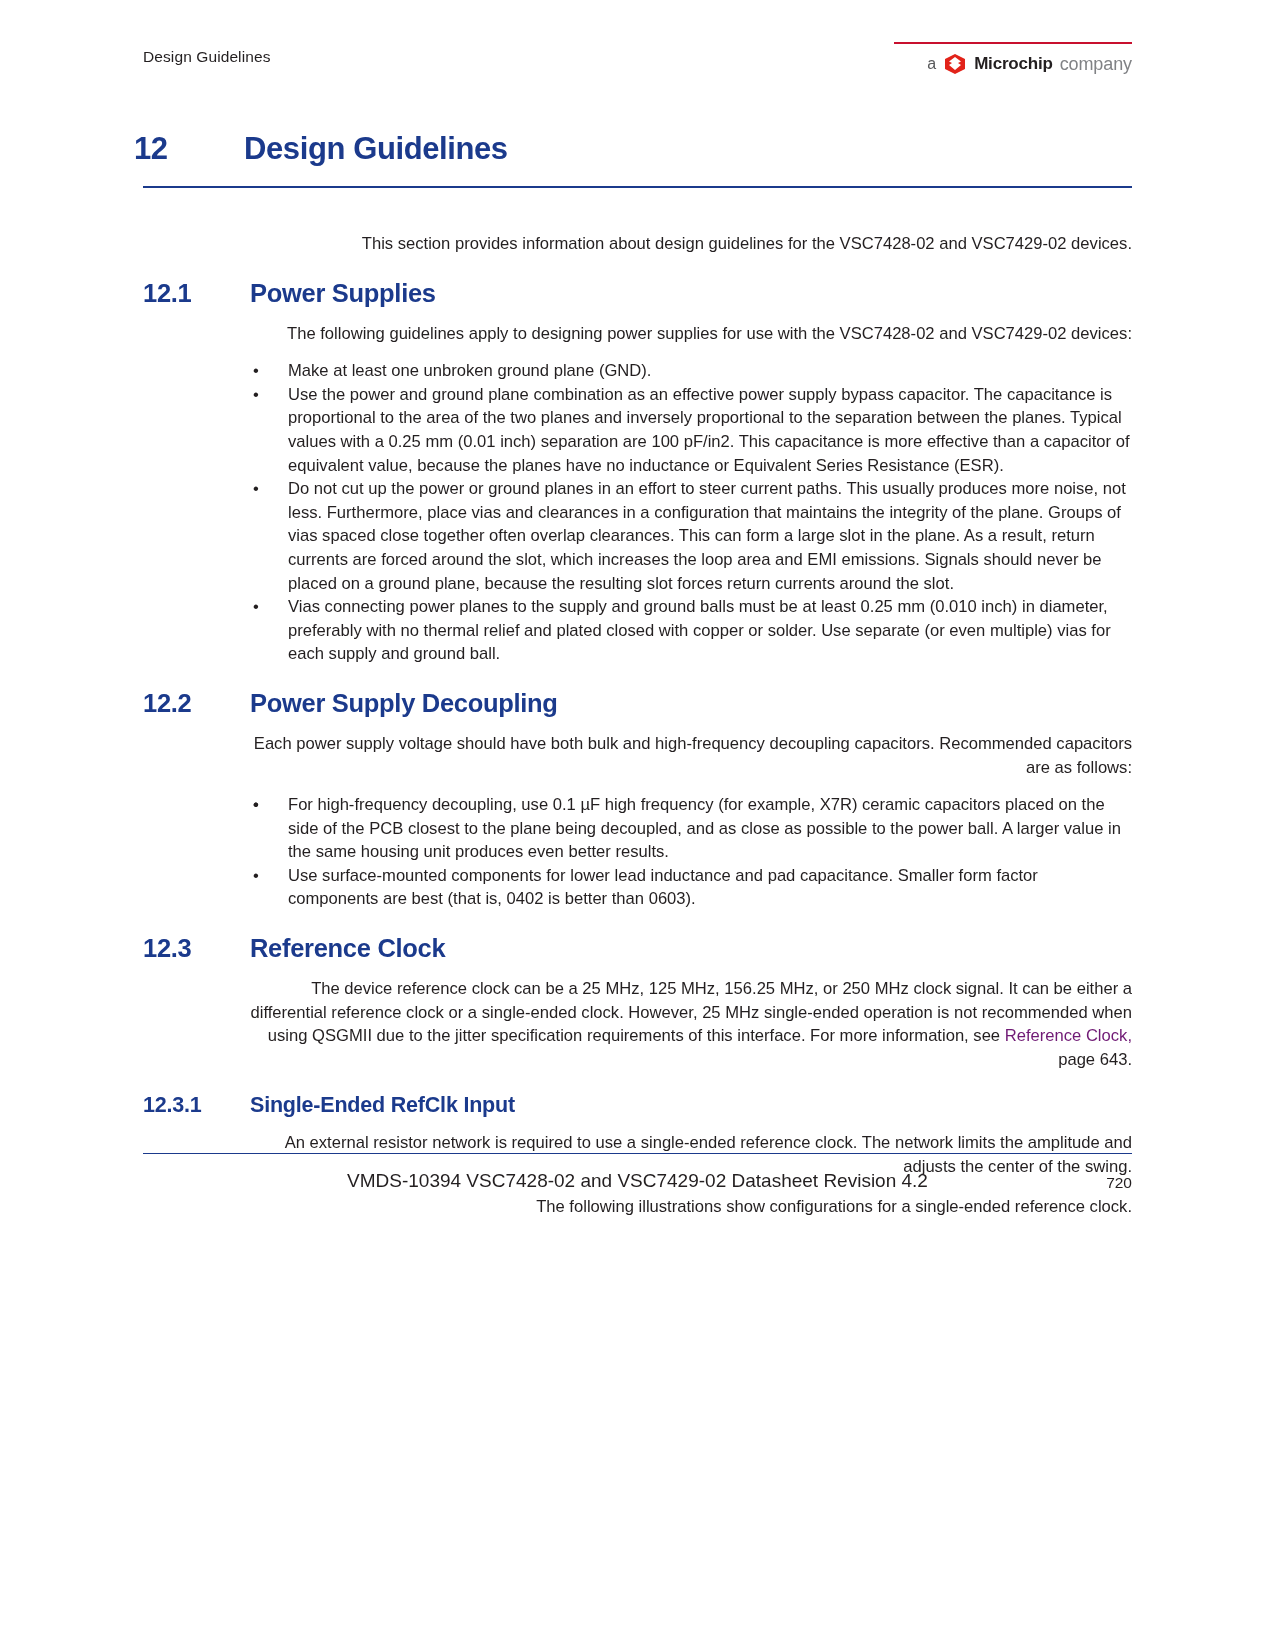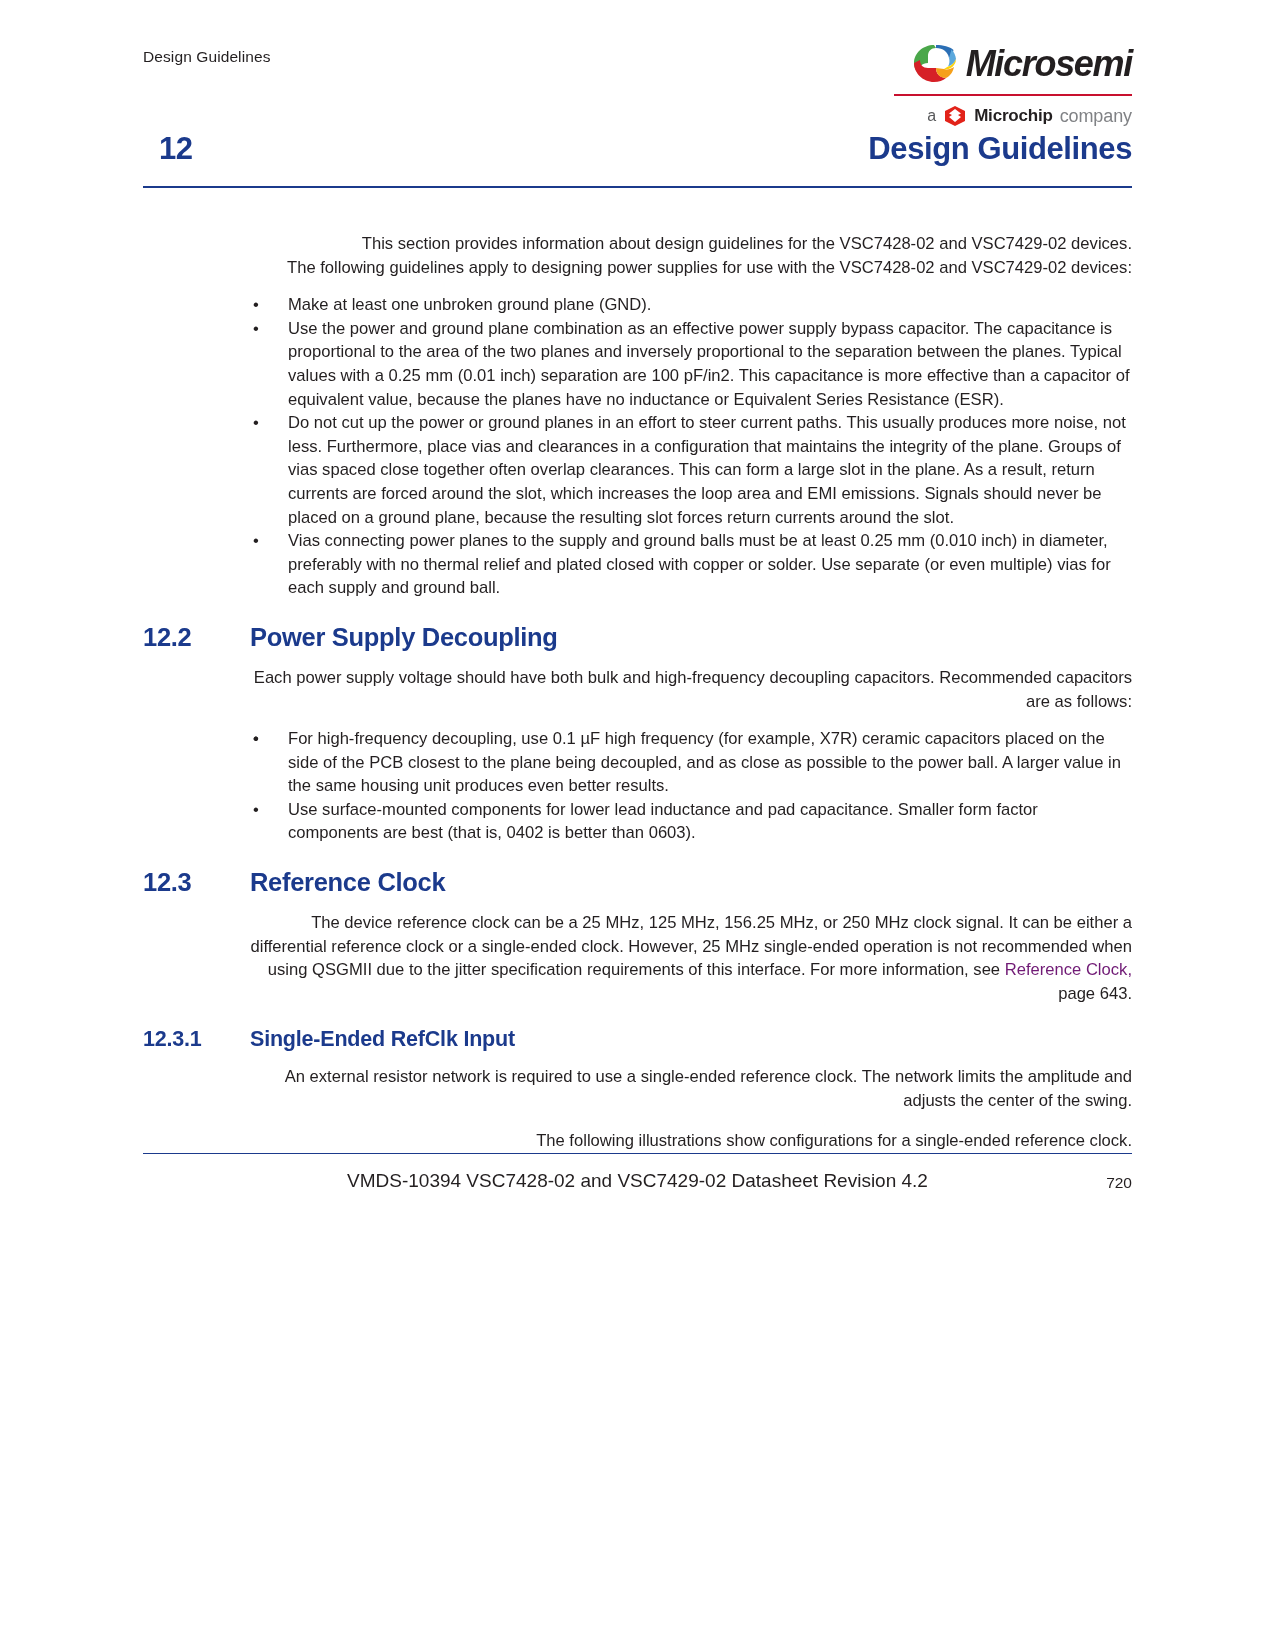--- a/index.html
+++ b/index.html
@@ -99,25 +99,24 @@
   .logo-company {
     font-size: 18px;
     color: #808285;
     letter-spacing: -0.1px;
   }
 
   
   .chapter-title-row {
     position: absolute;
     top: 131px;
-    left: 159px;
+    left: 134px;
     right: 143px;
     display: flex;
     align-items: baseline;
-    justify-content: space-between;
   }
   .chapter-num {
     width: 110px;
     flex: 0 0 110px;
     font-size: 31px;
     font-weight: bold;
     color: #1b3a8c;
     letter-spacing: -0.4px;
   }
   .chapter-name {
@@ -248,33 +247,20 @@
 </style>
 </head>
 <body>
 
 <div class="page">
 
   <div class="page-header">
     <div class="header-running-title">Design Guidelines</div>
 
     <div class="logo-block">
-      <div class="logo-top">
-        <span class="logo-mark">
-          <svg width="48" height="44" viewBox="0 0 48 44">
-            <path d="M24 3 C13 3 4 11 4 21 C4 25 5.5 28.5 8 31 C8.5 25 12 21 18 21 L18 14 C18 9 21 6 26 6 Z" fill="#4aa74a"></path>
-            <path d="M26 6 C33 6 38 10 39 16 C41.5 13 43 10.5 43.5 8 C40 4.5 33 3 26 3 Z" fill="#2b6fb5"></path>
-            <path d="M39 16 C39.8 19 39.5 22 38 24.5 C42 23 45 20.5 46 17 C45.5 13 44 10 41.5 7.5 Z" fill="#5ba8dc"></path>
-            <path d="M4 21 C4 31 13 40 24 40 C29 40 33 38.5 36 36 C30 35.5 26 32 26 26 L18 26 C13 26 10 23 10 18 Z" fill="#d62027"></path>
-            <path d="M26 26 C26 32 30 36 36 36 C40 34 43 30 44 25 C41 27 37 28 34 27 Z" fill="#f6a01a"></path>
-            <path d="M34 27 C38 28 42 26 44 23 C45.5 21 46 19 46 17 C44.5 21 41 24 38 24.5 Z" fill="#fcd30b"></path>
-          </svg>
-        </span>
-        <span class="logo-wordmark">Microsemi</span>
-      </div>
       <div class="logo-rule"></div>
       <div class="logo-bottom">
         <span class="logo-a">a</span>
         <span class="chip-mark">
           <svg width="26" height="22" viewBox="0 0 26 22">
             <path d="M13 1 L23 6 L23 16 L13 21 L3 16 L3 6 Z" fill="#e2231a"></path>
             <path d="M13 4 L7 8.5 L10 10 L7 12 L13 17 L19 12 L16 10 L19 8.5 Z" fill="#ffffff"></path>
           </svg>
         </span>
         <span class="logo-microchip">Microchip</span>
@@ -286,20 +272,24 @@
   <div class="chapter-title-row">
     <div class="chapter-num">12</div>
     <div class="chapter-name">Design Guidelines</div>
   </div>
   <div class="chapter-rule"></div>
 
   <div class="content">
 
     <p class="para intro">This section provides information about design guidelines for the VSC7428-02 and VSC7429-02 devices.</p>
 
+    <div class="h2-row">
+      <div class="h2-num">12.1</div>
+      <div class="h2-text">Power Supplies</div>
+    </div>
     <p class="para">The following guidelines apply to designing power supplies for use with the VSC7428-02 and VSC7429-02 devices:</p>
     <ul class="bullet-list">
       <li class="bullet-item">
         <span class="bullet-dot">•</span>
         <span>Make at least one unbroken ground plane (GND).</span>
       </li>
       <li class="bullet-item">
         <span class="bullet-dot">•</span>
         <span>Use the power and ground plane combination as an effective power supply bypass capacitor. The capacitance is proportional to the area of the two planes and inversely proportional to the separation between the planes. Typical values with a 0.25 mm (0.01 inch) separation are 100 pF/in2. This capacitance is more effective than a capacitor of equivalent value, because the planes have no inductance or Equivalent Series Resistance (ESR).</span>
       </li>

